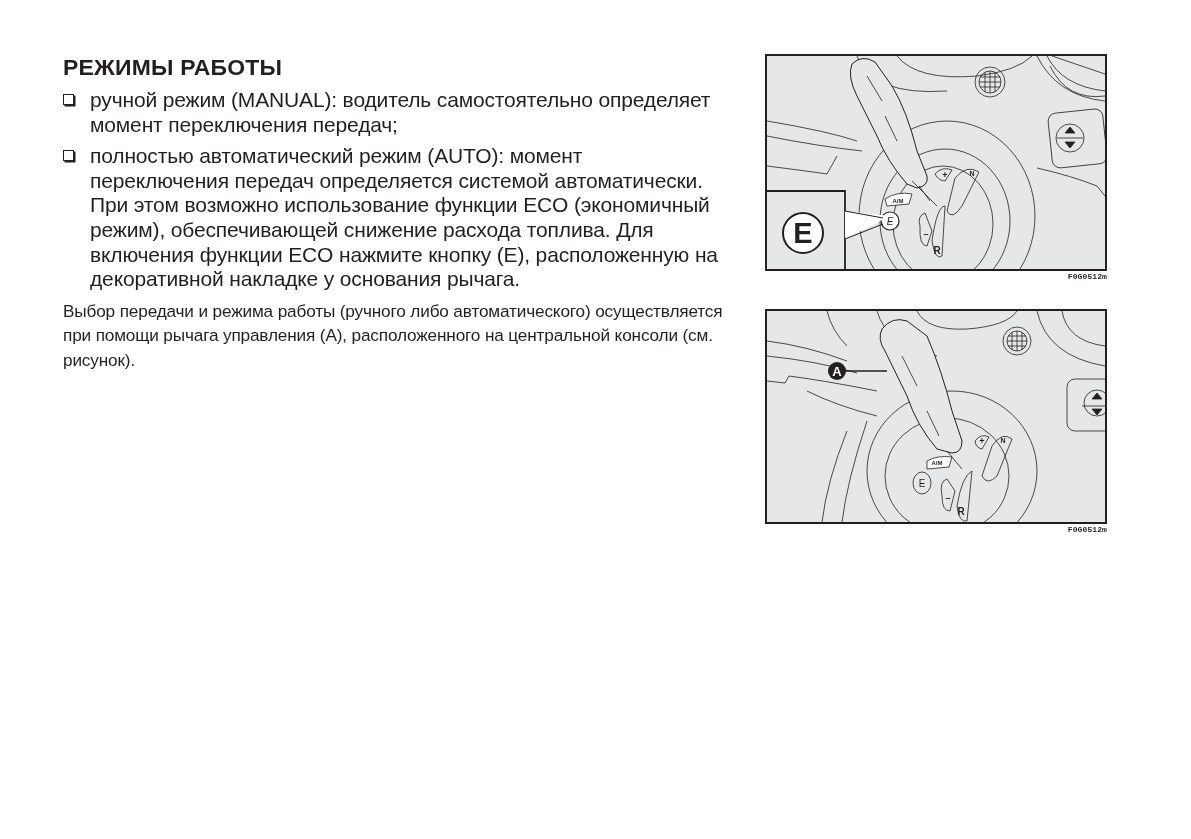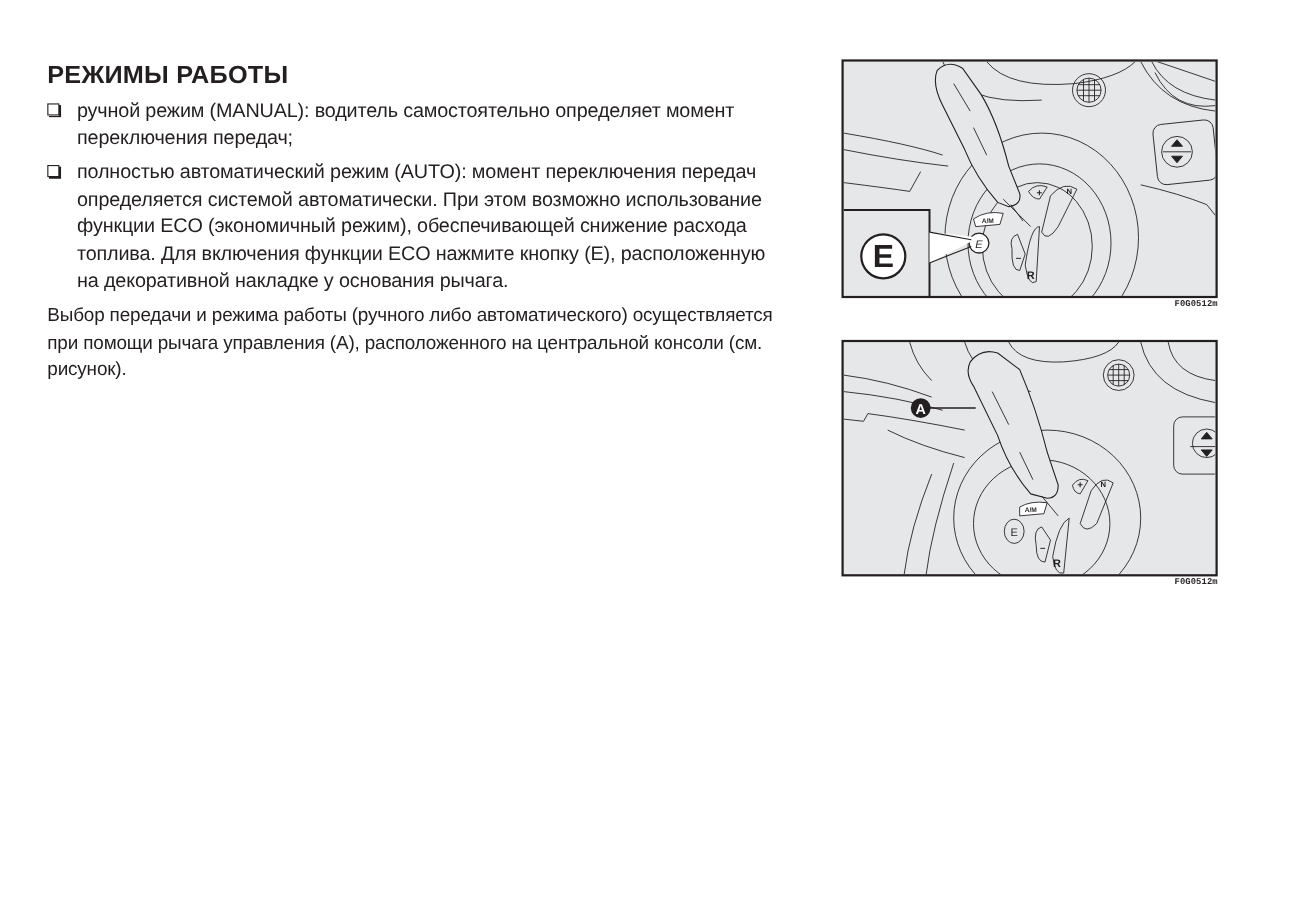--- a/index.html
+++ b/index.html
@@ -1,23 +1,23 @@
 <!DOCTYPE html>
 <html><head>
 <meta charset="utf-8">
 <style>
   html, body { margin: 0; padding: 0; background: #ffffff; }
   body { width: 1191px; height: 839px; position: relative; overflow: hidden;
          font-family: "Liberation Sans", "DejaVu Sans", sans-serif; color: #231f20; }
-  .col-text { position: absolute; left: 43px; top: 54px; width: 660px; }
+  .col-text { position: absolute; left: 63px; top: 54px; width: 660px; }
   .heading { font-family: "Liberation Sans", sans-serif; font-weight: bold; font-size: 22.5px;
              letter-spacing: 0.2px; margin: 0; line-height: 28px; transform: scaleX(1.02); transform-origin: left; }
   .para { font-size: 17.2px; line-height: 24.6px; margin: 10px 0 0 0; letter-spacing: -0.15px; }
   .list { list-style: none; margin: 6px 0 0 0; padding: 0; }
-  .list li { position: relative; padding-left: 27px; font-size: 18px; line-height: 24.6px;
+  .list li { position: relative; padding-left: 27px; font-size: 21px; line-height: 24.6px;
              margin-bottom: 7px; letter-spacing: -0.15px; }
   .bullet { position: absolute; left: 0; top: 6px; width: 9px; height: 9px; border: 1.5px solid #231f20;
             box-shadow: 1.5px 1.5px 0 #231f20; }
   .para2 { margin-top: 3px; }
   .figure { position: absolute; left: 765px; width: 342px; }
   .fig-frame { width: 338px; border: 2px solid #231f20; background: #e6e7e9; overflow: hidden; position: relative; }
   .fig-frame svg { display: block; }
   .caption { text-align: right; font-size: 8px; font-weight: bold; margin-top: 1px; letter-spacing: 0.1px; font-family: Liberation Mono, monospace; }
 </style>
 </head>

